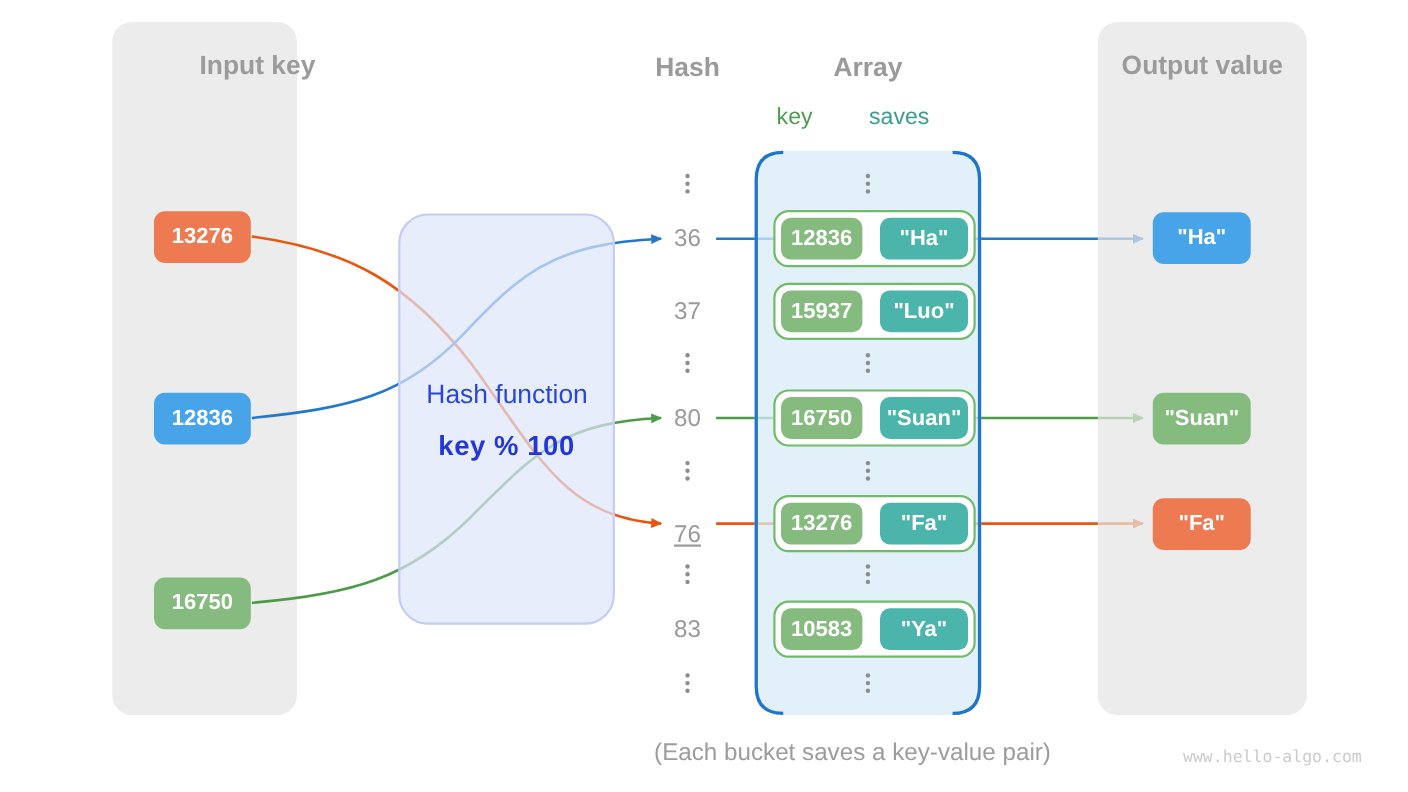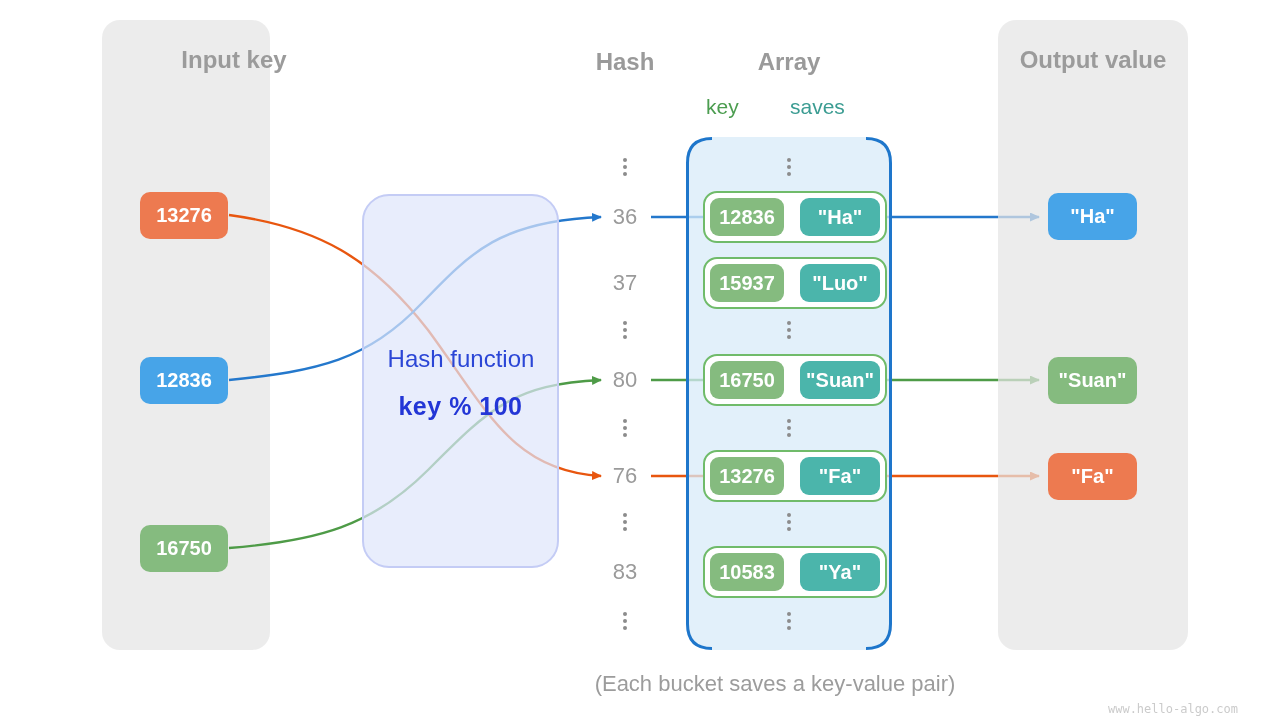--- a/index.html
+++ b/index.html
@@ -25,22 +25,22 @@
   .dots i{width:4px;height:4px;border-radius:50%;background:#8C8C8C;display:block;}
   .bucket{width:170px;height:48px;background:#ffffff;border:2px solid #70BB6A;border-radius:14px;
           display:flex;align-items:center;justify-content:space-between;padding:0 5px;}
   .bucket .kchip{width:74px;height:38px;background:#85BB7F;border-radius:9px;color:#fff;
           font-size:20px;font-weight:700;text-align:center;line-height:38px;}
   .bucket .vchip{width:80px;height:38px;background:#4BB5AB;border-radius:9px;color:#fff;
           font-size:20px;font-weight:700;text-align:center;line-height:38px;}
   .hash-title{width:196px;text-align:center;font-size:24px;color:#2B46D6;}
   .hash-formula{width:195px;text-align:center;font-size:25px;font-weight:700;color:#2336D6;letter-spacing:0.5px;}
   .caption{width:530px;text-align:center;font-size:22px;color:#9C9C9C;}
-  .watermark{width:218px;text-align:right;font-size:12px;color:#CBCBCB;
-             font-family:"DejaVu Sans Mono","Liberation Mono",monospace;margin-top:23px;}
+  .watermark{width:218px;text-align:right;font-size:15px;color:#CBCBCB;
+             font-family:"DejaVu Sans Mono","Liberation Mono",monospace;}
 </style>
 </head>
 <body>
 
 <svg class="abs" style="left:0;top:0;" width="1280" height="720" viewBox="0 0 1280 720">
   <defs>
     <marker id="ar-b" markerWidth="10" markerHeight="9" refX="9" refY="4.5" orient="auto" markerUnits="userSpaceOnUse">
       <path d="M0,0 L10,4.5 L0,9 Z" fill="#2478CC"></path>
     </marker>
     <marker id="ar-g" markerWidth="10" markerHeight="9" refX="9" refY="4.5" orient="auto" markerUnits="userSpaceOnUse">
@@ -81,21 +81,21 @@
 <div class="abs chip orange" style="left:140px;top:192px;">13276</div>
 <div class="abs chip blue" style="left:140px;top:357px;">12836</div>
 <div class="abs chip green" style="left:140px;top:525px;">16750</div>
 
 <div class="abs hash-title" style="left:363px;top:345px;">Hash function</div>
 <div class="abs hash-formula" style="left:363px;top:392px;">key % 100</div>
 
 <div class="abs idx-num" style="left:595px;top:203px;">36</div>
 <div class="abs idx-num" style="left:595px;top:269px;">37</div>
 <div class="abs idx-num" style="left:595px;top:366px;">80</div>
-<div class="abs idx-num" style="left:595px;top:462px;">76</div>
+<div class="abs idx-num" style="left:595px;top:472px;text-decoration:underline;">76</div>
 <div class="abs idx-num" style="left:595px;top:558px;">83</div>
 
 <div class="abs dots" style="left:621px;top:158px;">
     <i></i>
     <i></i>
     <i></i>
   </div>
 <div class="abs dots" style="left:621px;top:321px;">
     <i></i>
     <i></i>

